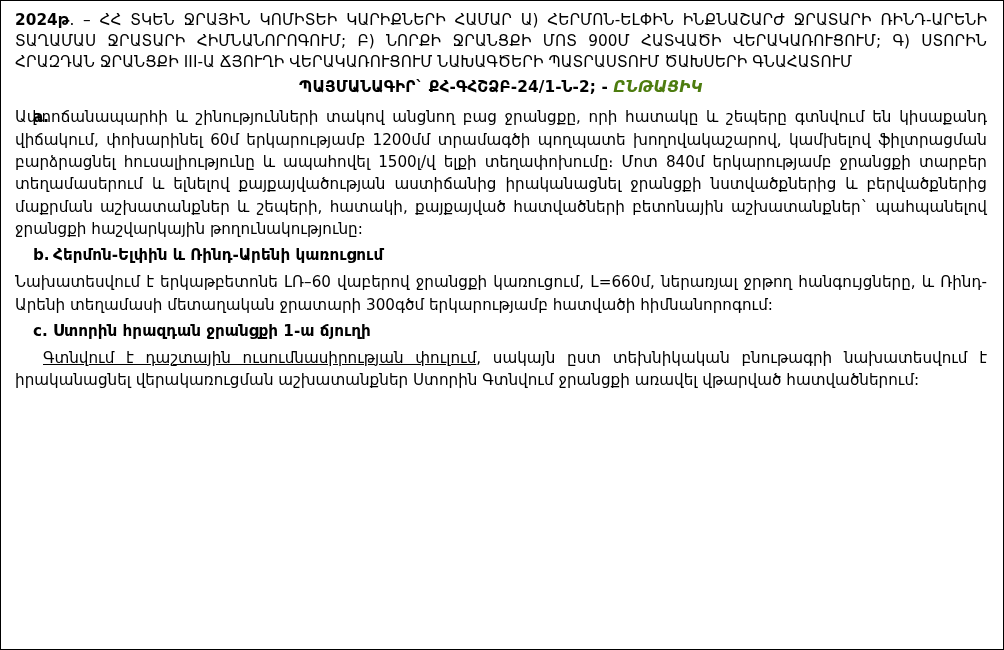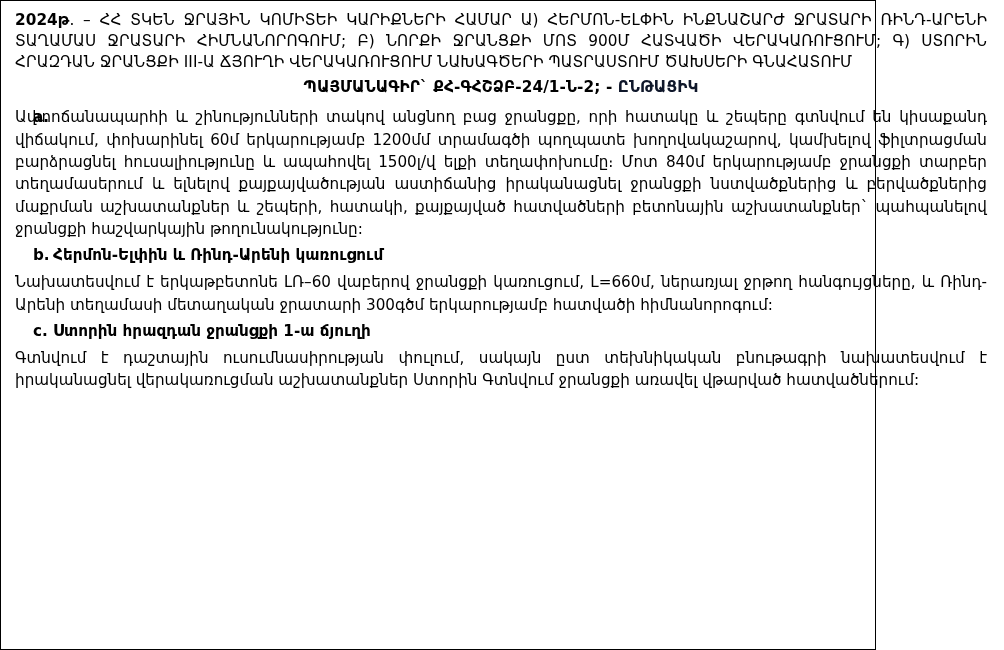--- a/index.html
+++ b/index.html
@@ -9,21 +9,21 @@
   }
   body {
     width: 1004px;
     height: 650px;
     font-family: "DejaVu Sans", "Liberation Sans", sans-serif;
     color: #000000;
     overflow: hidden;
   }
   .page {
     position: relative;
-    width: 876px;
+    width: 1004px;
     height: 650px;
     box-sizing: border-box;
     border: 1px solid #000000;
     background: #ffffff;
     padding: 9px 14px 0 14px;
   }
   .doc-body {
     width: 972px;
   }
   .header-para {
@@ -37,22 +37,23 @@
     font-weight: bold;
   }
   .contract-line {
     text-align: center;
     font-size: 15.3px;
     font-weight: bold;
     margin: 6px 0 10px 0;
     letter-spacing: 0.1px;
   }
   .contract-line .link {
-    color: #0f172a;
+    color: #4d7c0f;
     font-weight: bold;
+    font-style: italic;
   }
   p.body-text {
     font-size: 15.2px;
     line-height: 1.47;
     text-align: justify;
     margin: 0 0 2px 0;
   }
   p.body-text.spaced {
     margin-bottom: 4px;
   }
@@ -65,20 +66,22 @@
     position: relative;
   }
   .list-item .marker {
     position: absolute;
     left: 18px;
     top: 0;
     font-weight: bold;
     font-style: normal;
   }
   .underlined {
+    text-decoration: underline;
+    margin-left: 28px;
   }
 </style>
 </head>
 <body>
 
 <div class="page">
   <div class="doc-body">
 
     <p class="header-para"><span class="year">2024թ</span><span>. – ՀՀ ՏԿԵՆ ՋՐԱՅԻՆ ԿՈՄԻՏԵԻ ԿԱՐԻՔՆԵՐԻ ՀԱՄԱՐ Ա) ՀԵՐՄՈՆ-ԵԼՓԻՆ ԻՆՔՆԱՇԱՐԺ ՋՐԱՏԱՐԻ ՌԻՆԴ-ԱՐԵՆԻ ՏԱՂԱՄԱՍ ՋՐԱՏԱՐԻ ՀԻՄՆԱՆՈՐՈԳՈՒՄ; Բ) ՆՈՐՔԻ ՋՐԱՆՑՔԻ ՄՈՏ 900Մ ՀԱՏՎԱԾԻ ՎԵՐԱԿԱՌՈՒՑՈՒՄ; Գ) ՍՏՈՐԻՆ ՀՐԱԶԴԱՆ ՋՐԱՆՑՔԻ III-Ա ՃՅՈՒՂԻ ՎԵՐԱԿԱՌՈՒՑՈՒՄ ՆԱԽԱԳԾԵՐԻ ՊԱՏՐԱՍՏՈՒՄ ԾԱԽՍԵՐԻ ԳՆԱՀԱՏՈՒՄ</span></p>
 

